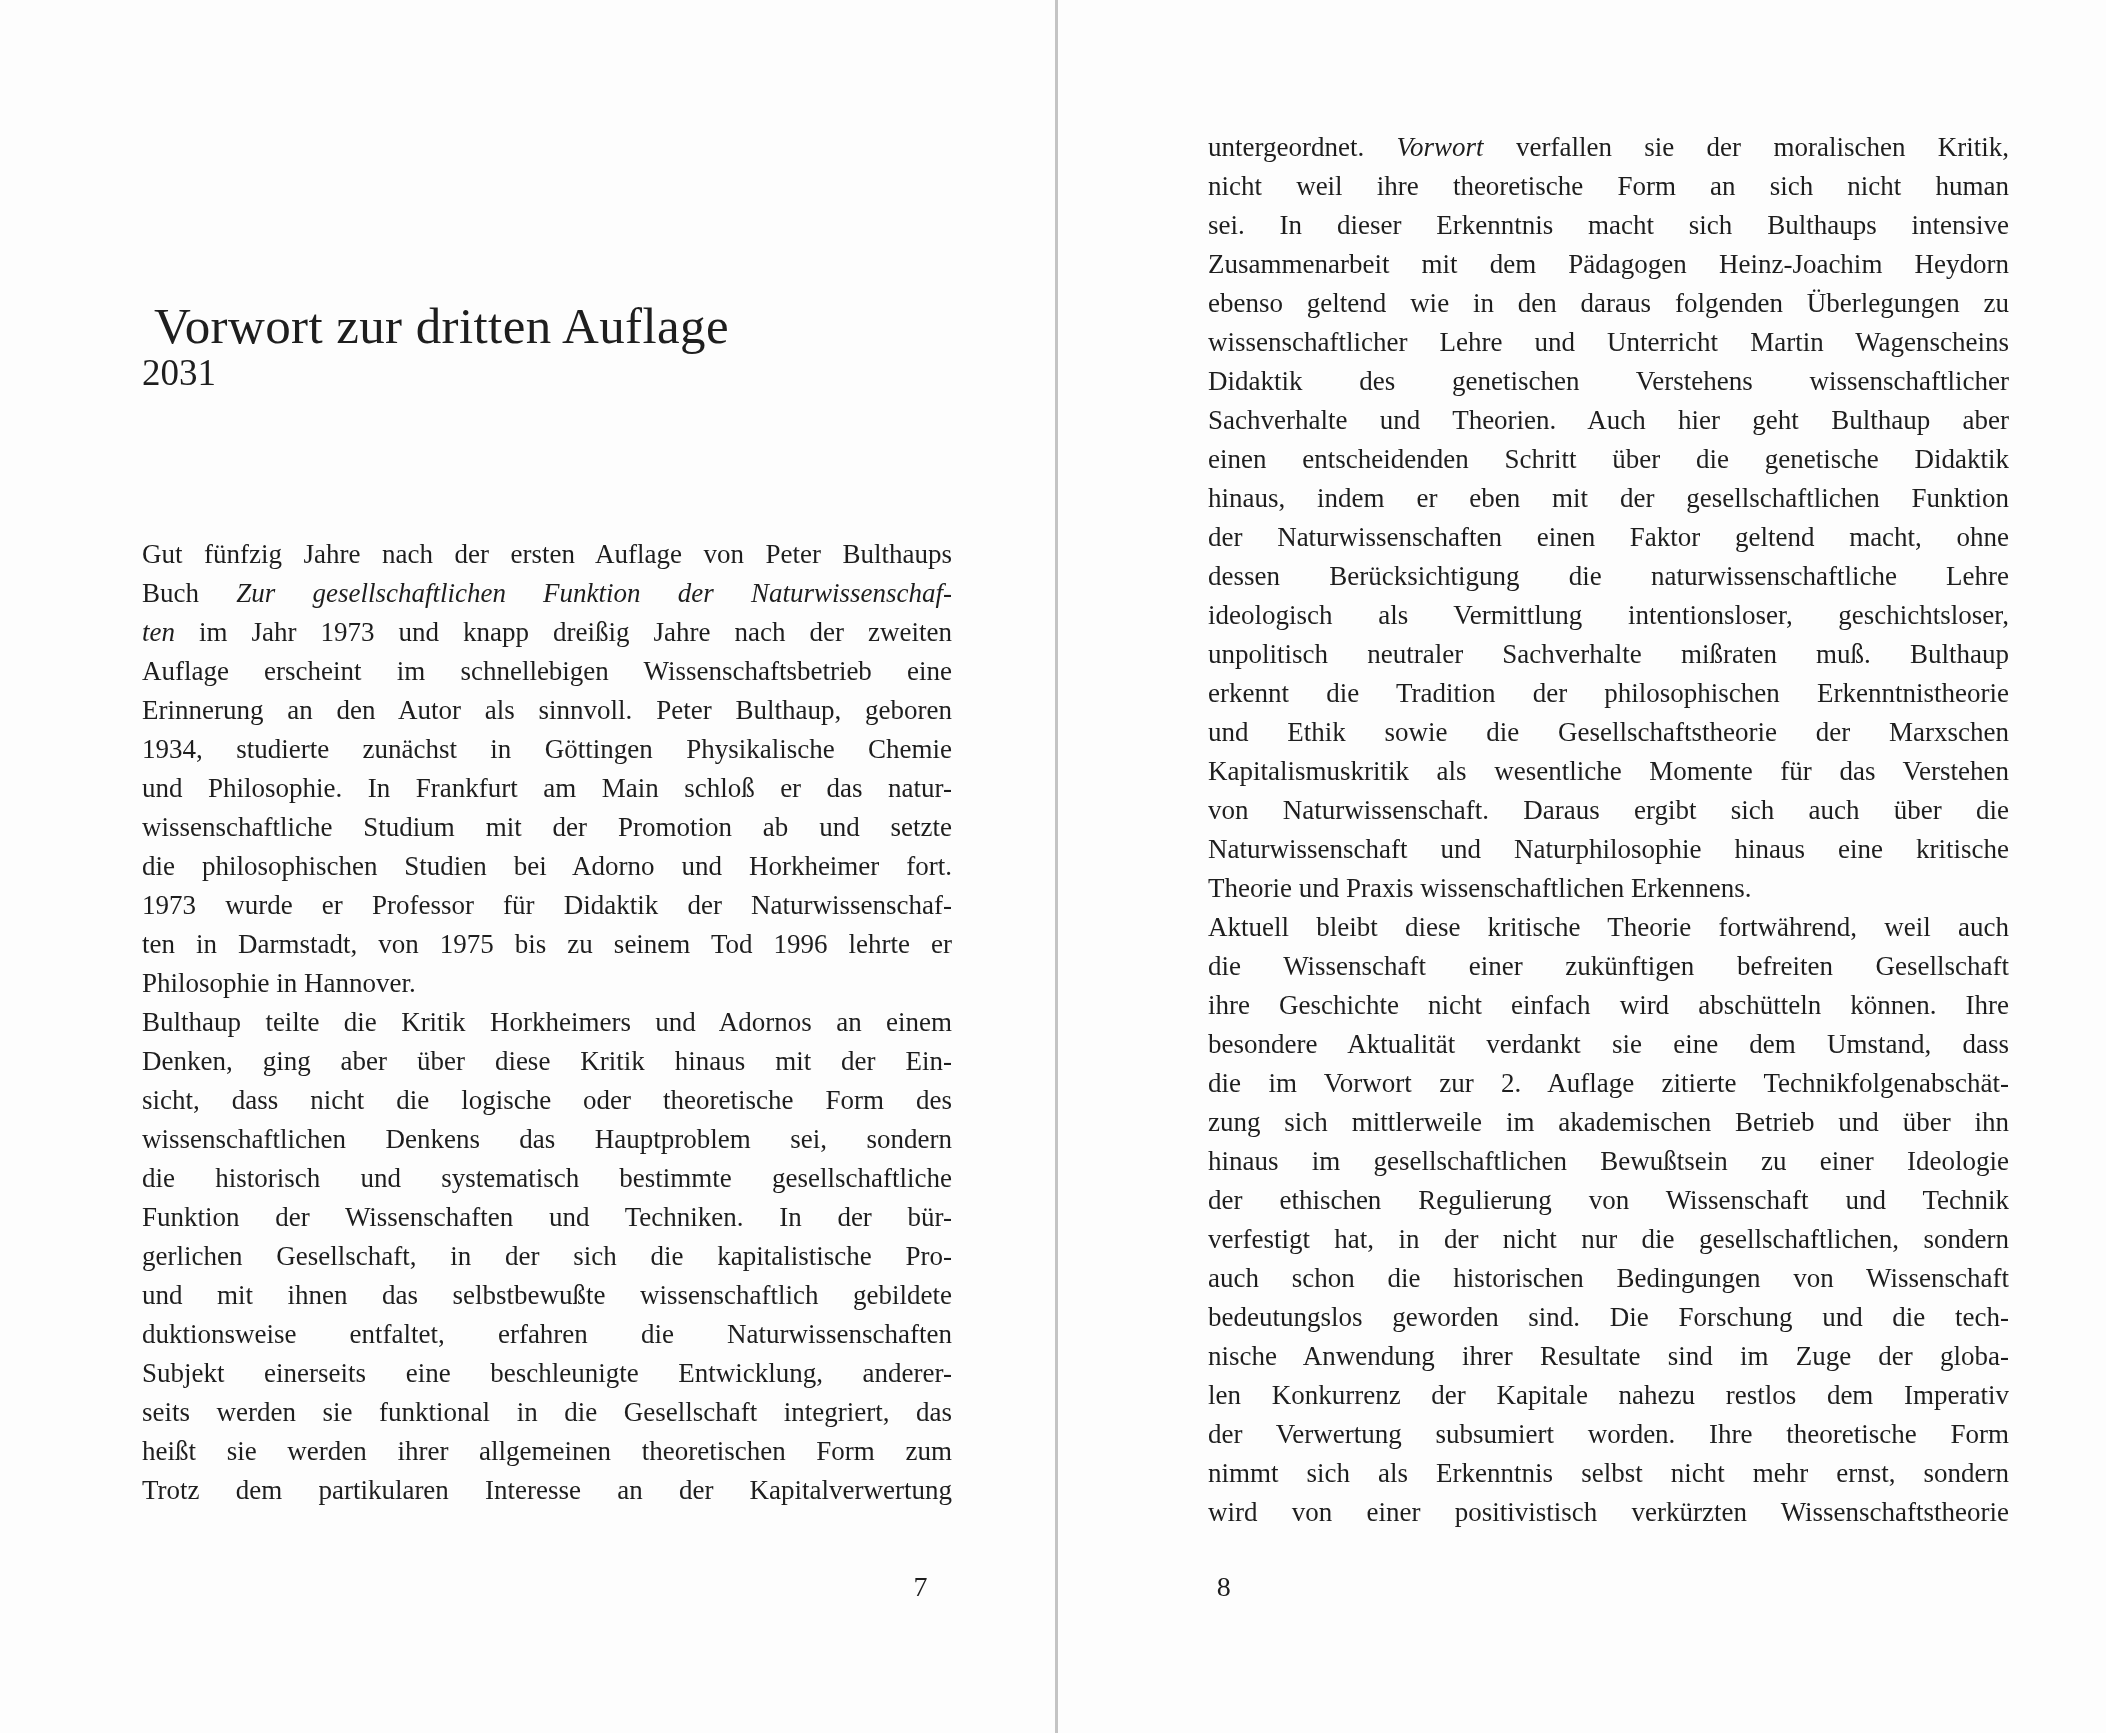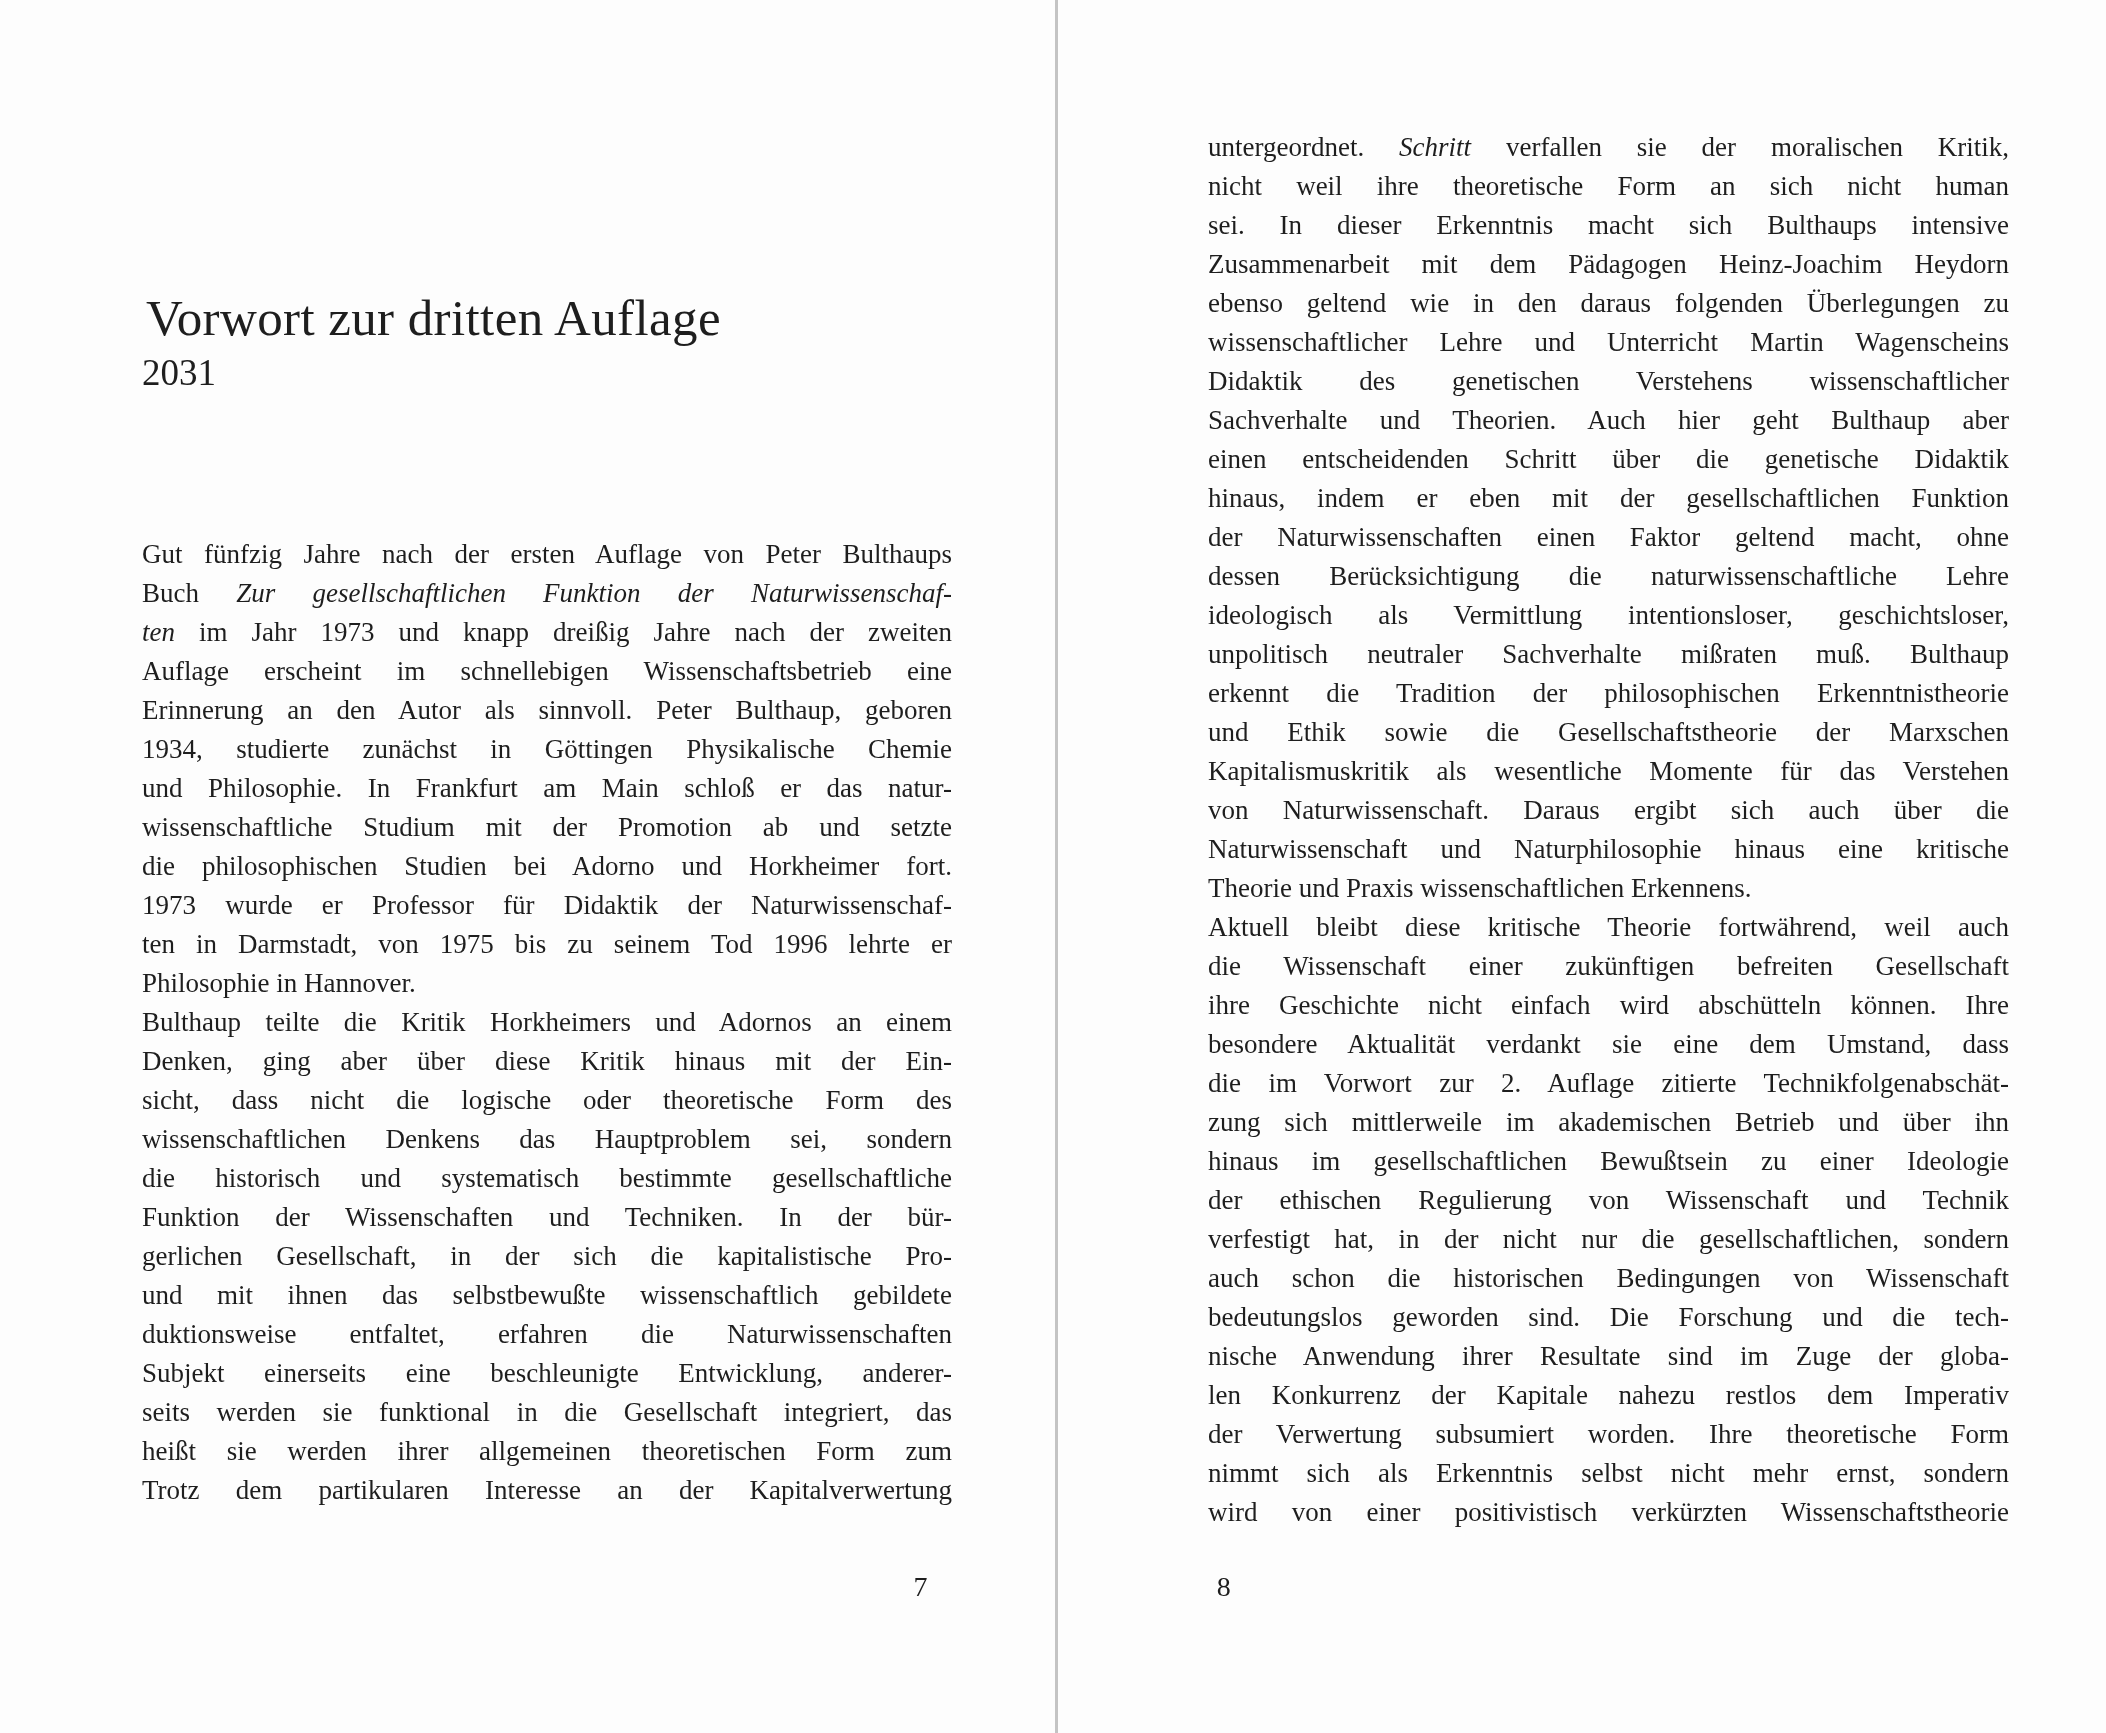--- a/index.html
+++ b/index.html
@@ -29,21 +29,21 @@
     top: 0;
     width: 2.6px;
     height: 1734px;
     background: #c4c4c4;
   }
 
   .title {
     position: absolute;
     left: 0;
     top: 284px;
-    margin: 4px;
+    margin: 12px;
     font-size: 51px;
     font-weight: normal;
     line-height: 1.2;
     white-space: nowrap;
     letter-spacing: 0.4px;
   }
   .subtitle {
     position: absolute;
     left: 0;
     top: 351px;
@@ -118,21 +118,21 @@
         <div class="line"><span>heißt sie werden ihrer allgemeinen theoretischen Form zum</span></div>
         <div class="line"><span>Trotz dem partikularen Interesse an der Kapitalverwertung</span></div>
       </div>
     <div class="pagenum pagenum-left">7</div>
   </div>
 
   <div class="divider" style="background: rgb(196, 196, 196);"></div>
 
   <div class="page page-right">
     <div class="body body-right">
-        <div class="line"><span>untergeordnet. </span><span class="it">Schritt</span><span> verfallen sie der moralischen Kritik,</span></div>
+        <div class="line"><span>untergeordnet. </span><span class="it">Vorwort</span><span> verfallen sie der moralischen Kritik,</span></div>
         <div class="line"><span>nicht weil ihre theoretische Form an sich nicht human</span></div>
         <div class="line"><span>sei. In dieser Erkenntnis macht sich Bulthaups intensive</span></div>
         <div class="line"><span>Zusammenarbeit mit dem Pädagogen Heinz-Joachim Heydorn</span></div>
         <div class="line"><span>ebenso geltend wie in den daraus folgenden Überlegungen zu</span></div>
         <div class="line"><span>wissenschaftlicher Lehre und Unterricht Martin Wagenscheins</span></div>
         <div class="line"><span>Didaktik des genetischen Verstehens wissenschaftlicher</span></div>
         <div class="line"><span>Sachverhalte und Theorien. Auch hier geht Bulthaup aber</span></div>
         <div class="line"><span>einen entscheidenden Schritt über die genetische Didaktik</span></div>
         <div class="line"><span>hinaus, indem er eben mit der gesellschaftlichen Funktion</span></div>
         <div class="line"><span>der Naturwissenschaften einen Faktor geltend macht, ohne</span></div>

